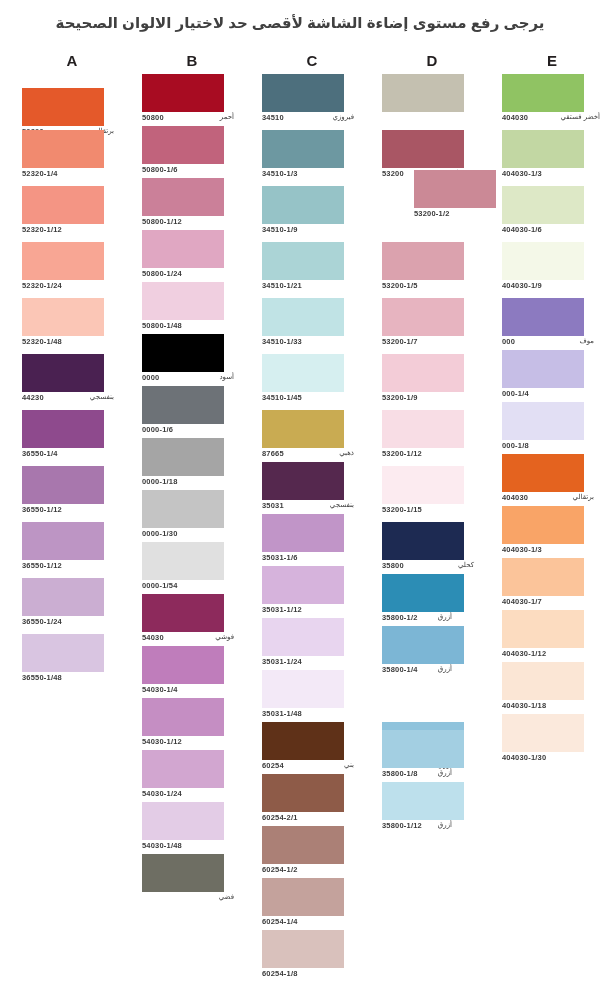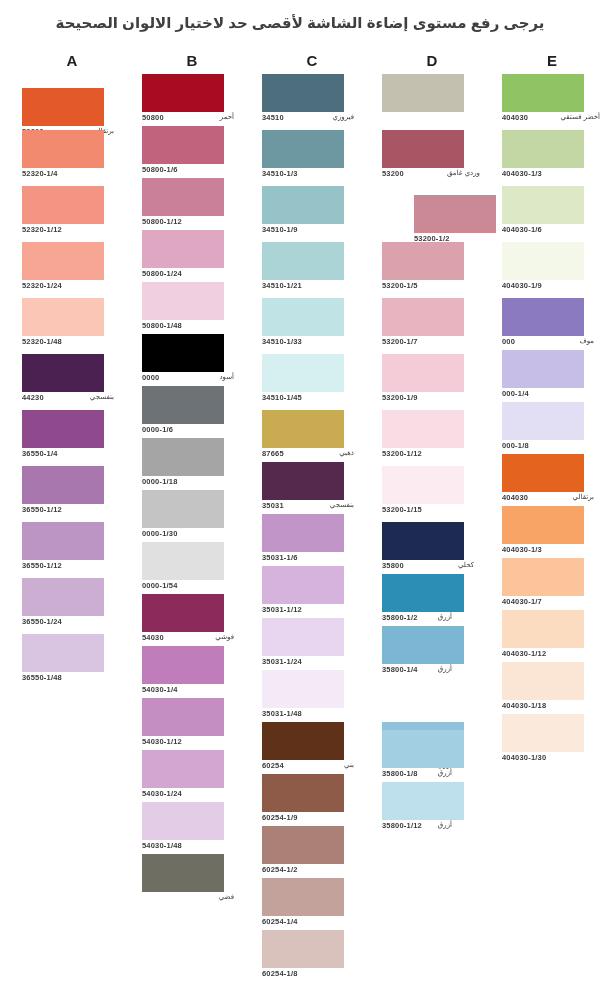--- a/index.html
+++ b/index.html
@@ -351,21 +351,21 @@
         <div class="swatch-wrap" style="top: 670px;">
           <div class="chip" style="background: rgb(95, 49, 24);"></div>
           <div class="caption">
             <span class="code">60254</span>
             <span class="ar">بني</span>
           </div>
         </div>
         <div class="swatch-wrap" style="top: 722px;">
           <div class="chip" style="background: rgb(142, 91, 72);"></div>
           <div class="caption">
-            <span class="code">60254-1/9</span>
+            <span class="code">60254-2/1</span>
             <span class="ar"></span>
           </div>
         </div>
         <div class="swatch-wrap" style="top: 774px;">
           <div class="chip" style="background: rgb(171, 128, 118);"></div>
           <div class="caption">
             <span class="code">60254-1/2</span>
             <span class="ar"></span>
           </div>
         </div>
@@ -393,21 +393,21 @@
             <span class="ar"></span>
           </div>
         </div>
         <div class="swatch-wrap" style="top: 78px;">
           <div class="chip" style="background: rgb(169, 86, 100);"></div>
           <div class="caption">
             <span class="code">53200</span>
             <span class="ar wide">وردي غامق</span>
           </div>
         </div>
-        <div class="swatch-wrap" style="top: 143px; padding-left: 32px;">
+        <div class="swatch-wrap" style="top: 118px; padding-left: 32px;">
           <div class="chip" style="background: rgb(203, 137, 150);"></div>
           <div class="caption">
             <span class="code">53200-1/2</span>
             <span class="ar"></span>
           </div>
         </div>
         <div class="swatch-wrap" style="top: 190px;">
           <div class="chip" style="background: rgb(219, 162, 174);"></div>
           <div class="caption">
             <span class="code">53200-1/5</span>

